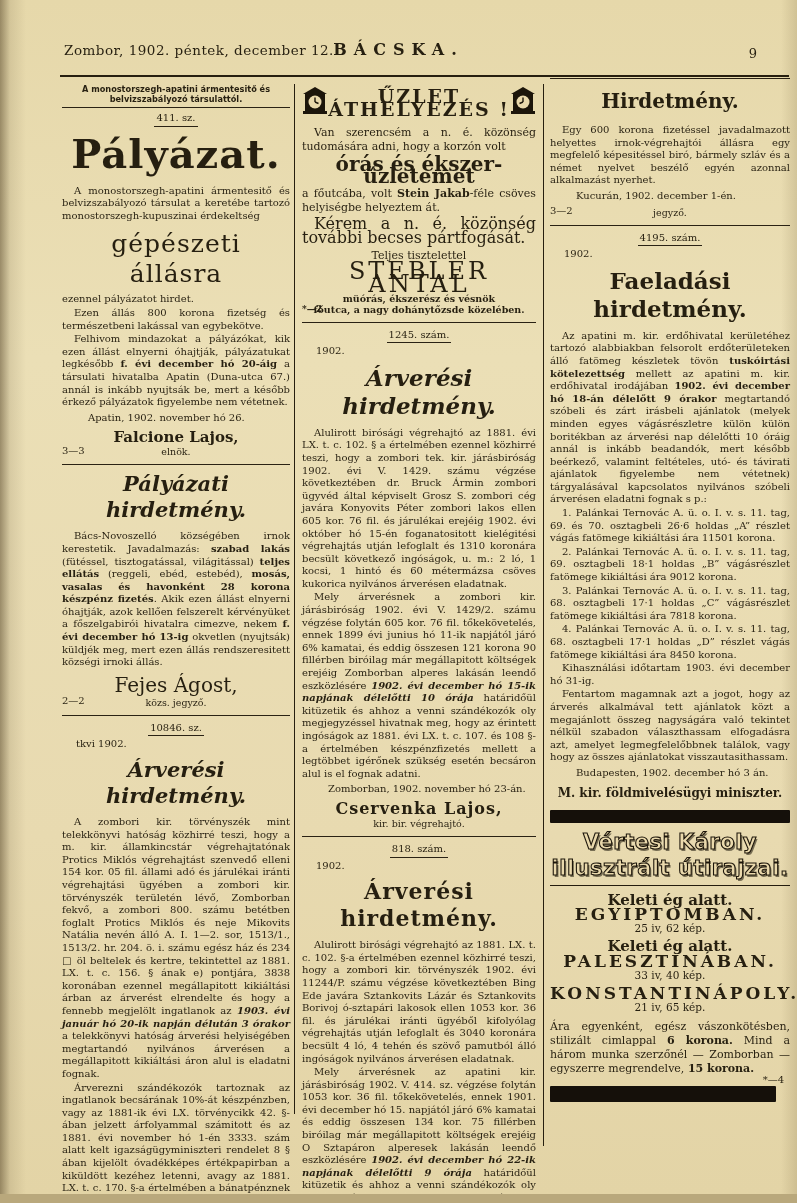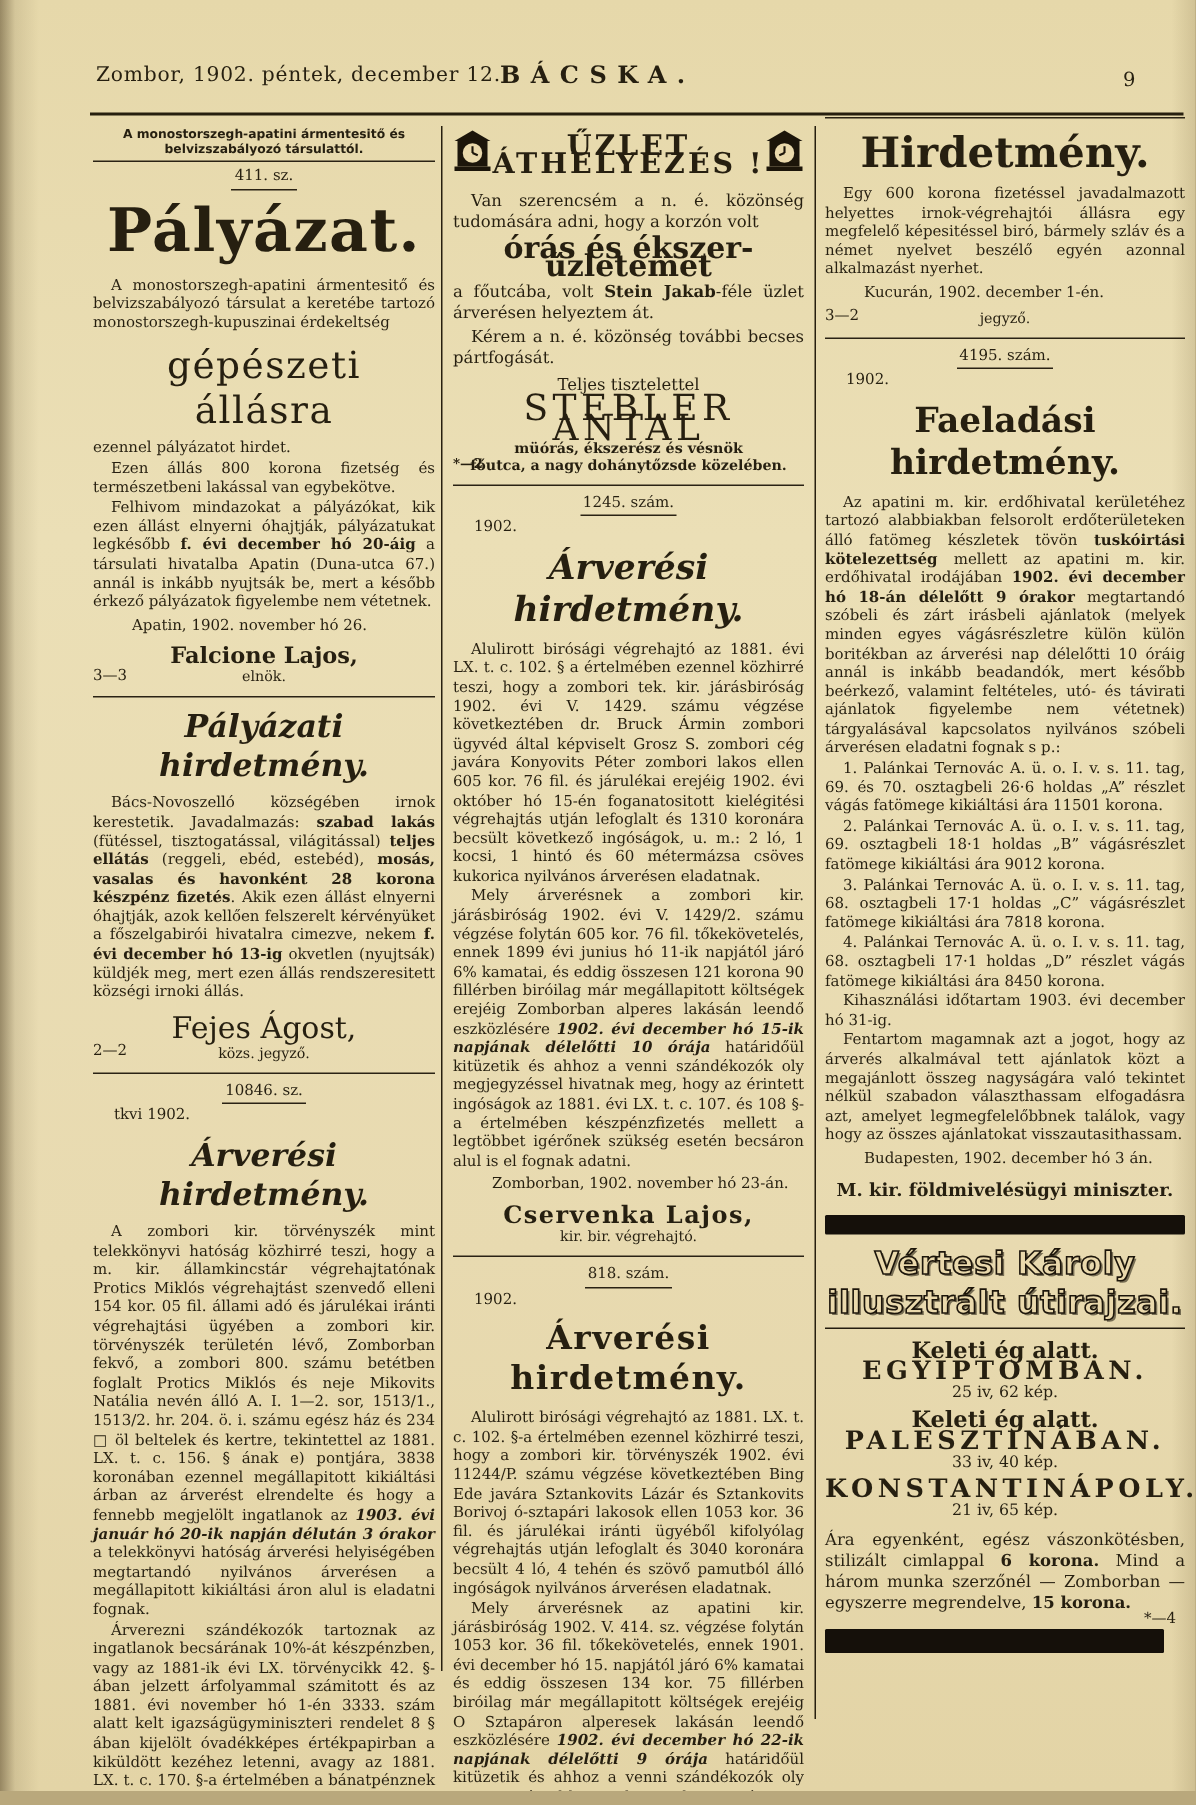--- a/index.html
+++ b/index.html
@@ -55,21 +55,21 @@
   .adhead .adtitle{font-size:19px;font-weight:bold;letter-spacing:2px;text-align:center;flex:1;
                    font-family:"DejaVu Serif",serif;}
   .ad p{margin-bottom:2px;}
   .ad-big{font-size:20px;font-weight:bold;text-align:center;text-indent:0;margin:4px 0;}
   .ad-closing{text-align:center;text-indent:0;font-size:11px;margin-top:5px;}
   .ad-name{font-size:24px;text-align:center;letter-spacing:3px;margin:3px 0 2px 0;text-indent:0;}
   .ad-sub{font-size:9.5px;font-weight:bold;text-align:center;text-indent:0;line-height:11.5px;}
   .ad-last{position:relative;}
   .ad-last .mark{position:absolute;left:0;top:0;font-size:9px;}
   
-  .t-hird{font-size:28px;font-weight:bold;text-align:center;line-height:33px;margin:4px 0 6px 0;}
+  .t-hird{font-size:20px;font-weight:bold;text-align:center;line-height:33px;margin:4px 0 6px 0;}
   .t-fael{font-size:23px;font-weight:bold;text-align:center;line-height:28px;margin:6px 0 7px 0;}
   .blackbar{height:13px;background:#15100a;margin:8px 0 6px 0;border-radius:1px;}
   .blackbar2{height:16px;background:#15100a;margin:10px 14px 0 0;border-radius:1px;}
   .t-vertesi{font-size:21px;font-weight:bold;text-align:center;line-height:26px;margin:2px 0 4px 0;
              color:#ead9ac;-webkit-text-stroke:1.1px #1c150a;text-stroke:1.1px #1c150a;
              text-shadow:1.5px 1.5px 0 rgba(28,21,10,.55);letter-spacing:.5px;
              font-family:"DejaVu Sans","Liberation Sans",sans-serif;}
   .vertesi-rule{border-top:1.6px solid #241c0e;margin:3px 0 8px 0;}
   .bk-h{font-size:15px;font-weight:bold;text-align:center;text-indent:0;margin-top:6px;}
   .bk-t{font-size:17px;font-weight:bold;text-align:center;text-indent:0;letter-spacing:3px;margin-top:2px;}
@@ -148,22 +148,22 @@
               <rect x="3" y="8" width="20" height="17" fill="#1c150a"></rect>
               <rect x="1" y="25" width="24" height="3" fill="#1c150a"></rect>
               <circle cx="13" cy="16" r="6.5" fill="#ead9ac"></circle>
               <line x1="13" y1="16" x2="13" y2="11.5" stroke="#1c150a" stroke-width="1.4"></line>
               <line x1="13" y1="16" x2="9.5" y2="17.5" stroke="#1c150a" stroke-width="1.4"></line>
             </svg>
         </span>
       </div>
       <p style="font-size:11px;line-height:14px;">Van szerencsém a n. é. közönség tudomására adni, hogy a korzón volt</p>
       <div class="ad-big">órás és ékszer-űzletemet</div>
-      <p class="noind" style="font-size:11px;line-height:14px;"><span>a főutcába, volt </span><span class="b">Stein Jakab</span><span>-féle üzlet árverésen helyeztem át.</span></p>
-      <p style="font-size:11px;line-height:14px;">Kérem a n. é. közönség további becses pártfogását.</p>
+      <p class="noind" style="font-size:11px;line-height:14px;"><span>a főutcába, volt </span><span class="b">Stein Jakab</span><span>-féle csöves helyiségbe helyeztem át.</span></p>
+      <p style="font-size:16px;line-height:14px;">Kérem a n. é. közönség további becses pártfogását.</p>
       <div class="ad-closing">Teljes tisztelettel</div>
       <div class="ad-name">STEBLER ANTAL</div>
       <div class="ad-sub">müórás, ékszerész és vésnök</div>
       <div class="ad-sub ad-last"><span class="mark">*—2</span><span>főutca, a nagy dohánytőzsde közelében.</span></div>
     </div>
 
     <div class="rule"></div>
 
     <div class="refline"><span class="u">1245. szám.</span></div>
     <div class="refline2">1902.</div>

